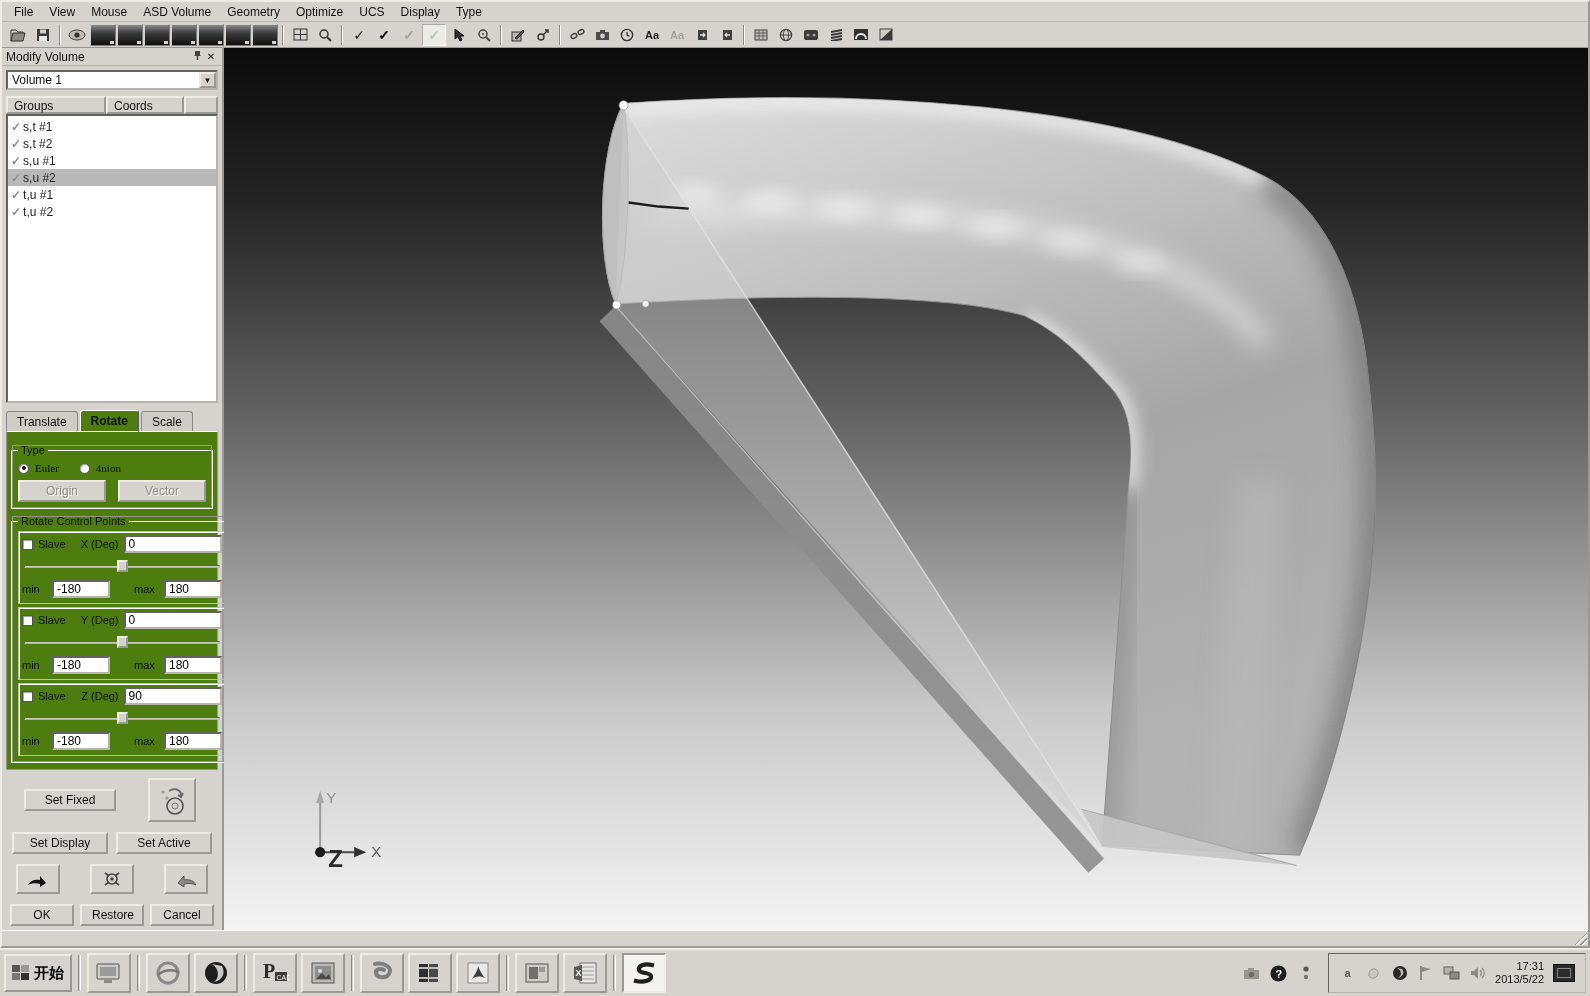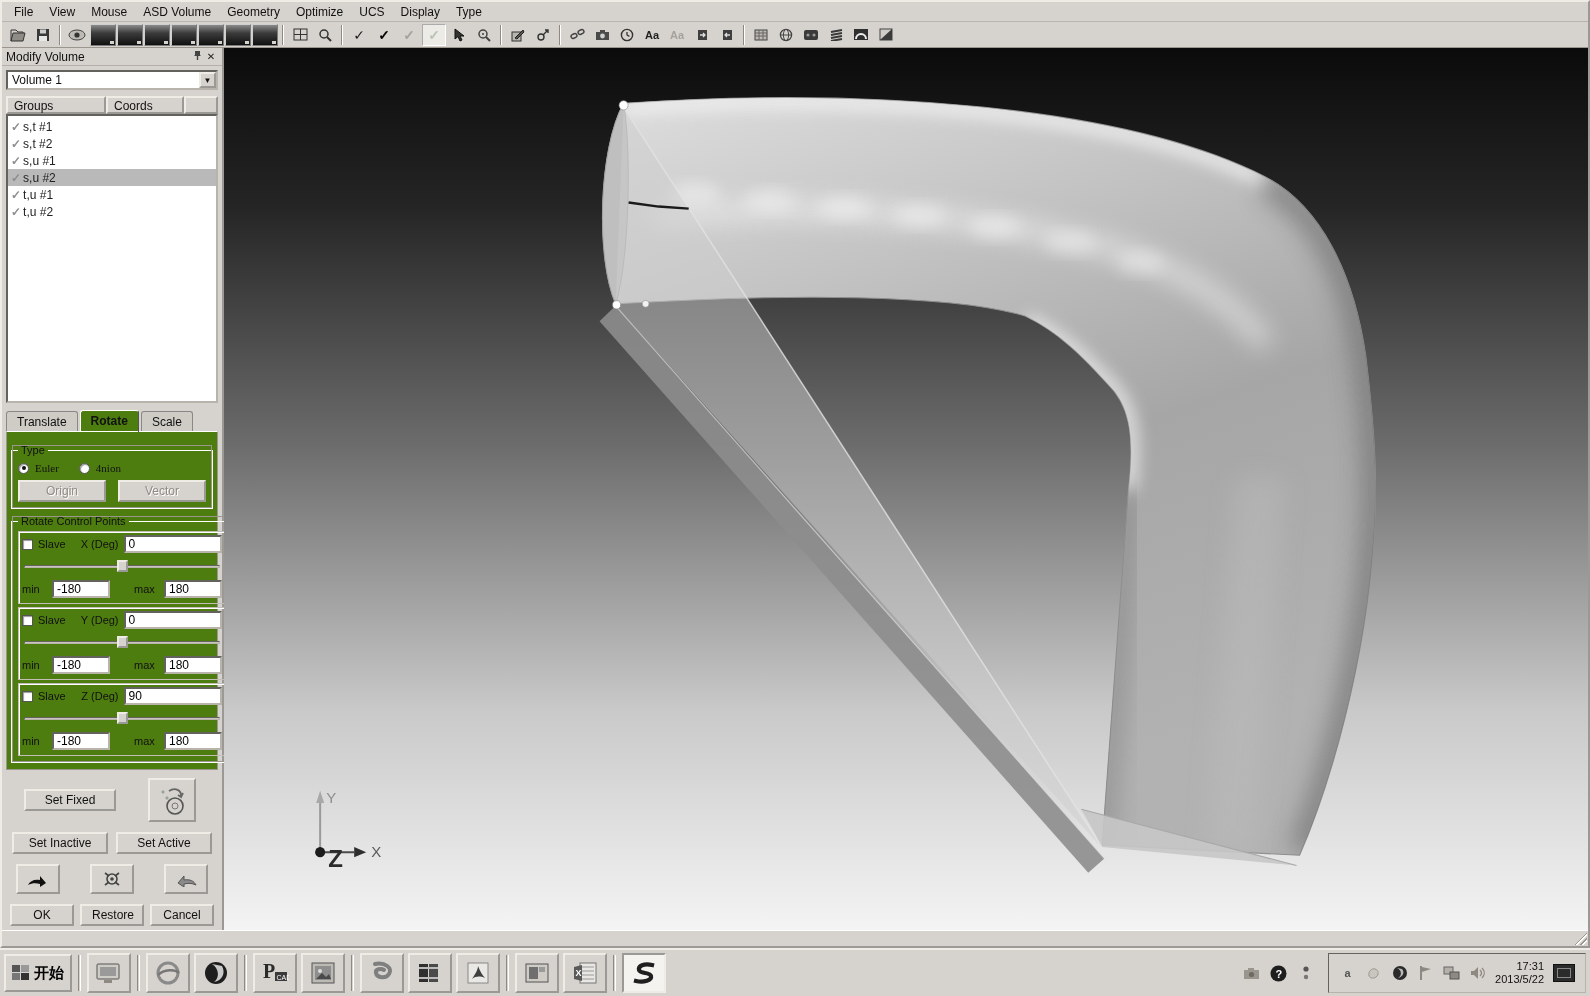--- a/index.html
+++ b/index.html
@@ -474,21 +474,21 @@
           <span class="icon-btn-lg">
             <svg width="34" height="34" viewBox="0 0 34 34">
               <circle cx="20" cy="23" r="8" fill="none" stroke="#555" stroke-width="1.6"></circle>
               <circle cx="20" cy="23" r="3" fill="none" stroke="#777"></circle>
               <path d="M14 8 C20 4 27 7 26 14 L23 12 M26 14 L28 10" fill="none" stroke="#666" stroke-width="1.8"></path>
               <path d="M6 9 l2-2 2 2-2 2z M10 15 l2-2 2 2-2 2z" fill="#9aa59a"></path>
             </svg>
           </span>
         </div>
         <div class="row-b">
-          <span class="btn">Set Inactive</span>
+          <span class="btn">Set Display</span>
           <span class="btn">Set Active</span>
         </div>
         <div class="row-c">
           <span class="icon-btn-md">
             <svg width="24" height="16" viewBox="0 0 24 16">
                 <path d="M4 12 L10 5 L10 9 C16 8 20 10 22 14 C18 12 14 12 10 13 L10 16 Z" fill="#111" transform="scale(-1,1) translate(-24,0)"></path>
               </svg>
           </span>
           <span class="icon-btn-md">
             <svg width="20" height="18" viewBox="0 0 20 18">

